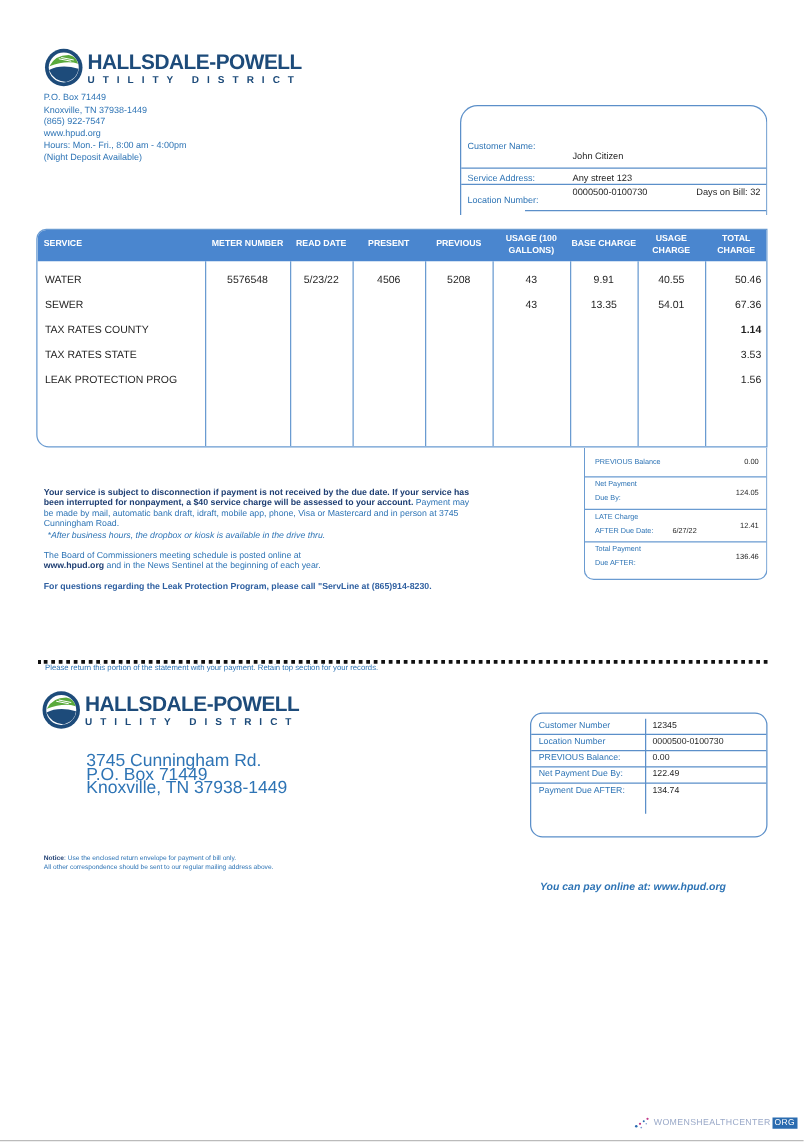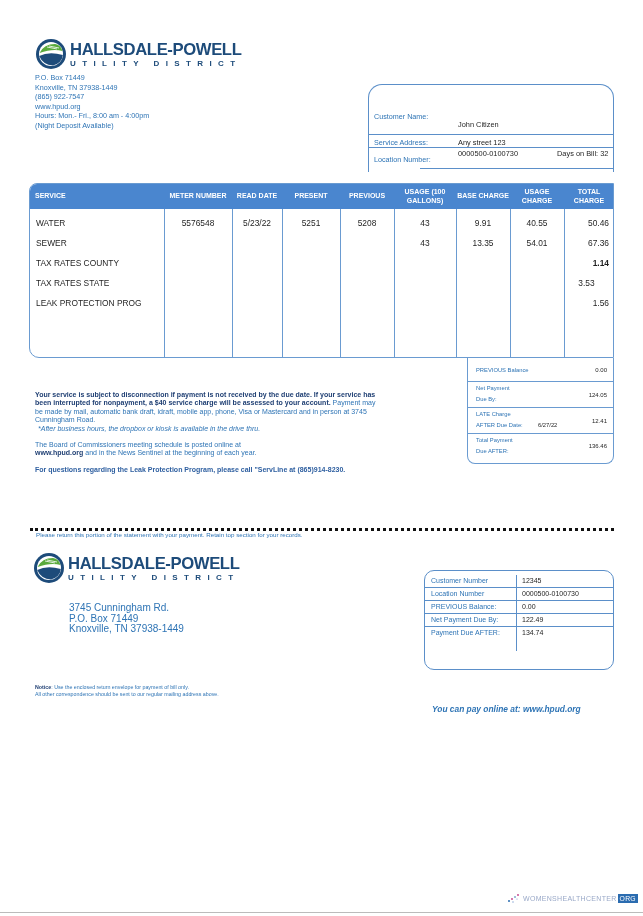--- a/index.html
+++ b/index.html
@@ -34,21 +34,21 @@
   .notice b { color: #1f3f73; }
 
   .dash-line { left: 30px; top: 528px; width: 584px; height: 3px; border-top: 3px dotted #111; }
   .return-note { left: 36px; top: 531px; font-size: 6.2px; color: #2e74b5; }
 
   .pay-box { left: 424px; top: 570px; width: 190px; height: 100px; border: 1px solid #5b8fc9; border-radius: 10px; }
   .pay-row { position: absolute; left: 0; right: 0; border-bottom: 1px solid #5b8fc9; height: 13px; }
   .pay-lbl { position: absolute; left: 6px; top: 2px; font-size: 7px; color: #2e74b5; }
   .pay-val { position: absolute; left: 97px; top: 2px; font-size: 7px; color: #1f1f1f; }
 
-  .remit-addr { left: 69px; top: 603px; font-size: 10px; line-height: 10.6px; color: #2e74b5; }
+  .remit-addr { left: 69px; top: 603px; font-size: 14px; line-height: 10.6px; color: #2e74b5; }
   .footer-notice { left: 35px; top: 684px; font-size: 5.3px; line-height: 6.6px; color: #2e74b5; }
   .pay-online { left: 432px; top: 704px; font-size: 8.4px; font-weight: bold; font-style: italic; color: #2e74b5; }
 
   .watermark { left: 507px; top: 893px; display: flex; align-items: center; font-size: 7px; color: #9aa9c8; letter-spacing: 0.3px; }
   .wm-org { background: #2b6cb0; color: #fff; padding: 1px 2px; margin-left: 1px; font-size: 6.8px; }
   .wm-dots { width: 14px; height: 10px; margin-right: 2px; }
 </style>
 </head>
 <body>
 
@@ -110,21 +110,21 @@
   <div class="vline" style="left:310px;"></div>
   <div class="vline" style="left:364px;"></div>
   <div class="vline" style="left:426px;"></div>
   <div class="vline" style="left:480px;"></div>
   <div class="vline" style="left:534px;"></div>
 
   <div>
     <span class="td" style="left:6px; top:34px;">WATER</span>
     <span class="td" style="left:134px; width:68px; text-align:center; top:34px;">5576548</span>
     <span class="td" style="left:202px; width:50px; text-align:center; top:34px;">5/23/22</span>
-    <span class="td" style="left:252px; width:58px; text-align:center; top:34px;">5251</span>
+    <span class="td" style="left:252px; width:58px; text-align:center; top:34px;">4506</span>
     <span class="td" style="left:310px; width:54px; text-align:center; top:34px;">5208</span>
     <span class="td" style="left:364px; width:62px; text-align:center; top:34px;">43</span>
     <span class="td" style="left:426px; width:54px; text-align:center; top:34px;">9.91</span>
     <span class="td" style="left:480px; width:54px; text-align:center; top:34px;">40.55</span>
     <span class="td" style="left:534px; width:45px; text-align:right; top:34px;">50.46</span>
   </div>
 
   <div>
     <span class="td" style="left:6px; top:54px;">SEWER</span>
     <span class="td" style="left:364px; width:62px; text-align:center; top:54px;">43</span>
@@ -133,21 +133,21 @@
     <span class="td" style="left:534px; width:45px; text-align:right; top:54px;">67.36</span>
   </div>
 
   <div>
     <span class="td" style="left:6px; top:74px;">TAX RATES COUNTY</span>
     <span class="td" style="left:534px; width:45px; text-align:right; top:74px;font-weight:bold;">1.14</span>
   </div>
 
   <div>
     <span class="td" style="left:6px; top:94px;">TAX RATES STATE</span>
-    <span class="td" style="left:534px; width:45px; text-align:center; top:94px;">3.53</span>
+    <span class="td" style="left:534px; width:45px; text-align:right; top:94px;">3.53</span>
   </div>
 
   <div>
     <span class="td" style="left:6px; top:114px;">LEAK PROTECTION PROG</span>
     <span class="td" style="left:534px; width:45px; text-align:right; top:114px;">1.56</span>
   </div>
 </div>
 
 <div class="abs bal-box">
   <div class="bal-row" style="top:0; height:24px;">

